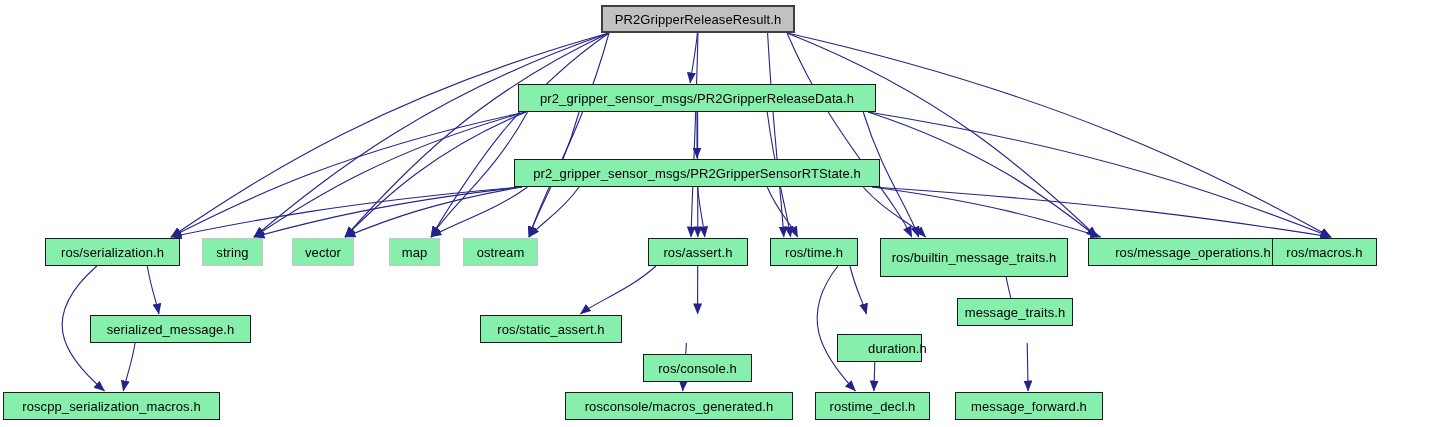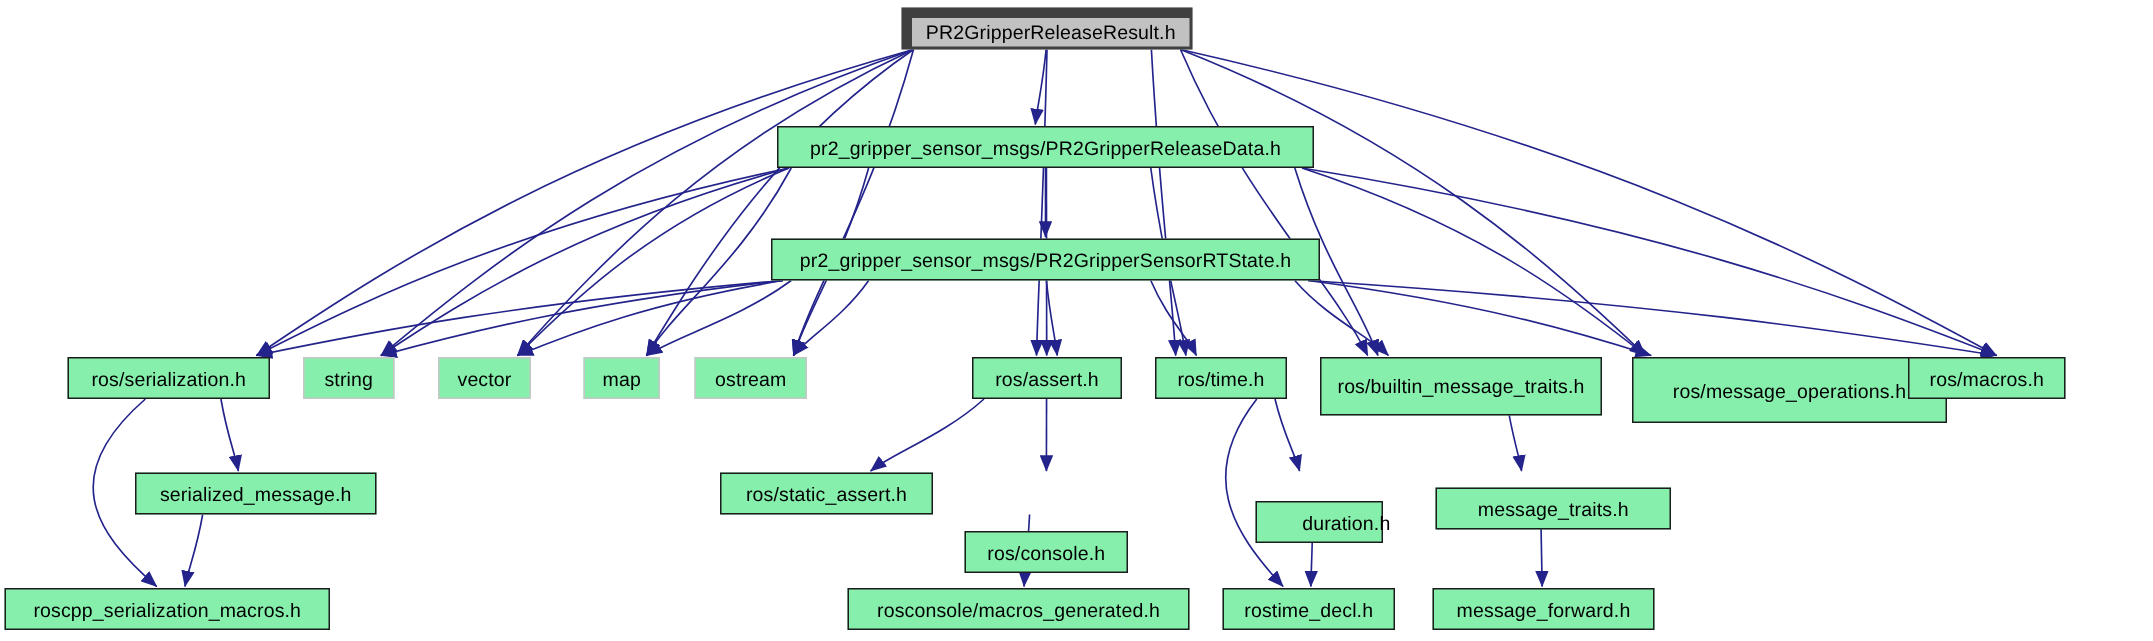--- a/index.html
+++ b/index.html
@@ -10,21 +10,21 @@
   .stage svg{position:absolute;left:0;top:0;z-index:1;}
   .node{
     position:absolute;box-sizing:border-box;z-index:2;
     background:#86efac;border:1px solid #1c1c1c;color:#000000;
     font-size:13px;line-height:1;letter-spacing:.1px;
     display:flex;align-items:center;justify-content:center;white-space:nowrap;
   }
   .node.std{border-color:#c6c6c6;}
   .node.link{cursor:pointer;}
   .node.root{
-    background:#c1c1c1;border:7px solid #7f1d1d;
+    background:#c1c1c1;border:2px solid #7f1d1d;
     border-right-width:2px;border-bottom-width:2px;font-size:13px;
   }
   path.edge{fill:none;stroke-width:1.1px;}
 </style>
 </head>
 <body>
 
 <div class="stage" style="background: rgb(255, 255, 255);">
   <svg id="edge-layer" width="1435" height="427">
       <defs>
@@ -81,25 +81,25 @@
       <div class="node header link" style="left: 518px; top: 84px; width: 358px; height: 28px;">pr2_gripper_sensor_msgs/PR2GripperReleaseData.h</div>
       <div class="node header link" style="left: 514px; top: 159px; width: 366px; height: 28px;">pr2_gripper_sensor_msgs/PR2GripperSensorRTState.h</div>
       <div class="node header link" style="left: 45px; top: 238px; width: 135px; height: 28px;">ros/serialization.h</div>
       <div class="node std" style="left: 202px; top: 238px; width: 61px; height: 28px; border-color: rgb(198, 198, 198);">string</div>
       <div class="node std" style="left: 292px; top: 238px; width: 62px; height: 28px; border-color: rgb(198, 198, 198);">vector</div>
       <div class="node std" style="left: 389px; top: 238px; width: 51px; height: 28px; border-color: rgb(198, 198, 198);">map</div>
       <div class="node std" style="left: 463px; top: 238px; width: 75px; height: 28px; border-color: rgb(198, 198, 198);">ostream</div>
       <div class="node header link" style="left: 648px; top: 238px; width: 100px; height: 28px;">ros/assert.h</div>
       <div class="node header link" style="left: 770px; top: 238px; width: 88px; height: 28px;">ros/time.h</div>
       <div class="node header link" style="left: 880px; top: 238px; width: 188px; height: 39px;">ros/builtin_message_traits.h</div>
-      <div class="node header link" style="left: 1088px; top: 238px; width: 210px; height: 44px; text-align: center;">ros/message_operations.h</div>
+      <div class="node header link" style="left: 1088px; top: 238px; width: 210px; height: 28px; text-align: center;">ros/message_operations.h</div>
       <div class="node header link" style="left: 1272px; top: 238px; width: 105px; height: 28px;">ros/macros.h</div>
       <div class="node header link" style="left: 90px; top: 315px; width: 161px; height: 28px;">serialized_message.h</div>
       <div class="node header link" style="left: 480px; top: 315px; width: 142px; height: 28px;">ros/static_assert.h</div>
       <div class="node header link" style="left: 643px; top: 306px; width: 109px; height: 28px; margin-top: 48px;">ros/console.h</div>
       <div class="node header link" style="left: 837px; top: 334px; width: 85px; height: 28px; padding-left: 36px;">duration.h</div>
-      <div class="node header link" style="left: 957px; top: 325px; width: 157px; height: 28px;">message_traits.h</div>
+      <div class="node header link" style="left: 957px; top: 298px; width: 116px; height: 28px;">message_traits.h</div>
       <div class="node header link" style="left: 3px; top: 392px; width: 217px; height: 28px;">roscpp_serialization_macros.h</div>
       <div class="node header link" style="left: 565px; top: 392px; width: 228px; height: 28px;">rosconsole/macros_generated.h</div>
       <div class="node header link" style="left: 815px; top: 392px; width: 115px; height: 28px;">rostime_decl.h</div>
       <div class="node header link" style="left: 955px; top: 392px; width: 148px; height: 28px;">message_forward.h</div>
     </div>
 </div>
 
 </body></html>

